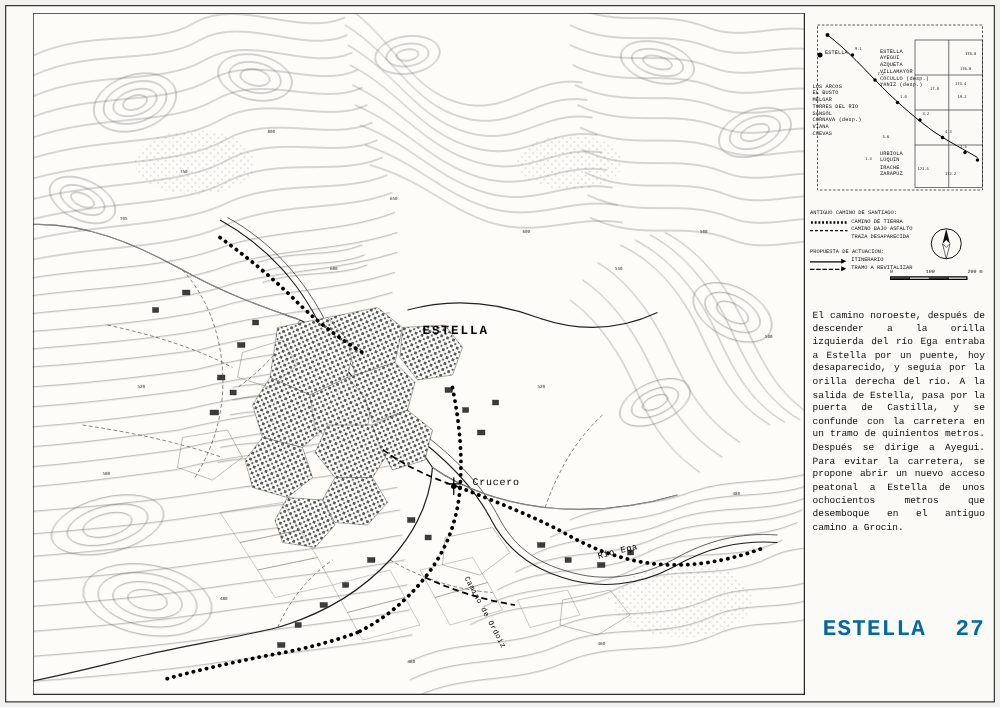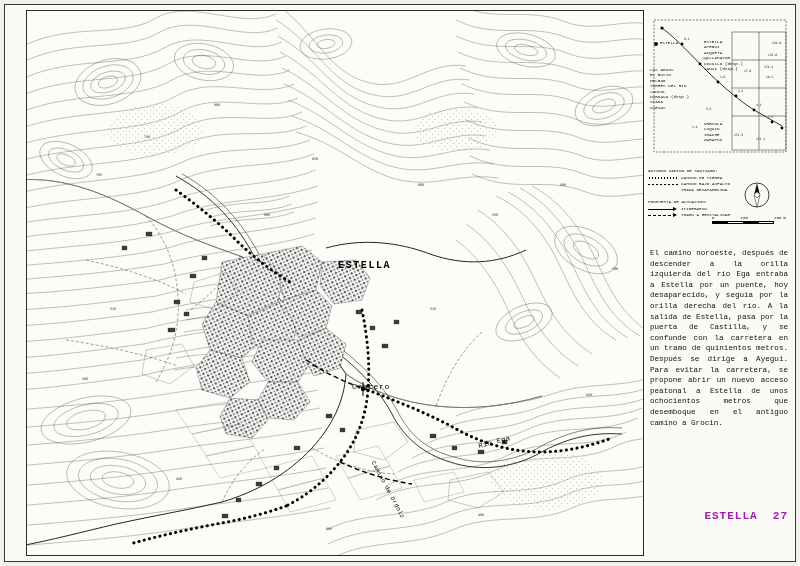--- a/index.html
+++ b/index.html
@@ -172,39 +172,39 @@
     font-size: 7.6px;
     line-height: 10.6px;
     text-align: justify;
     color: #111;
     hyphens: manual;
   }
   .footer-title {
     position: absolute;
     right: 4px; bottom: 22px;
     font-family: "Liberation Mono", monospace;
-    font-size: 11px;
+    font-size: 18px;
     font-weight: bold;
     letter-spacing: 1px;
-    color: #a21caf;
+    color: #0369a1;
     white-space: pre;
   }
   
   .map-label {
     position: absolute;
     font-family: "Liberation Mono", monospace;
     color: #000;
     white-space: pre;
   }
   .lbl-estella {
     font-size: 10px;
     letter-spacing: 1.6px;
     font-weight: bold;
   }
-  .lbl-crucero { font-size: 8px; letter-spacing: 0.6px; }
+  .lbl-crucero { font-size: 8px; letter-spacing: 0.6px; margin-left: 26px; }
   .lbl-rio { font-size: 7px; letter-spacing: 0.5px; }
   .lbl-camino { font-size: 6px; letter-spacing: 0.4px; }
 </style>
 </head>
 <body>
 
 <div id="page">
   <div class="page-frame"></div>
 
   <div class="map-plate">

